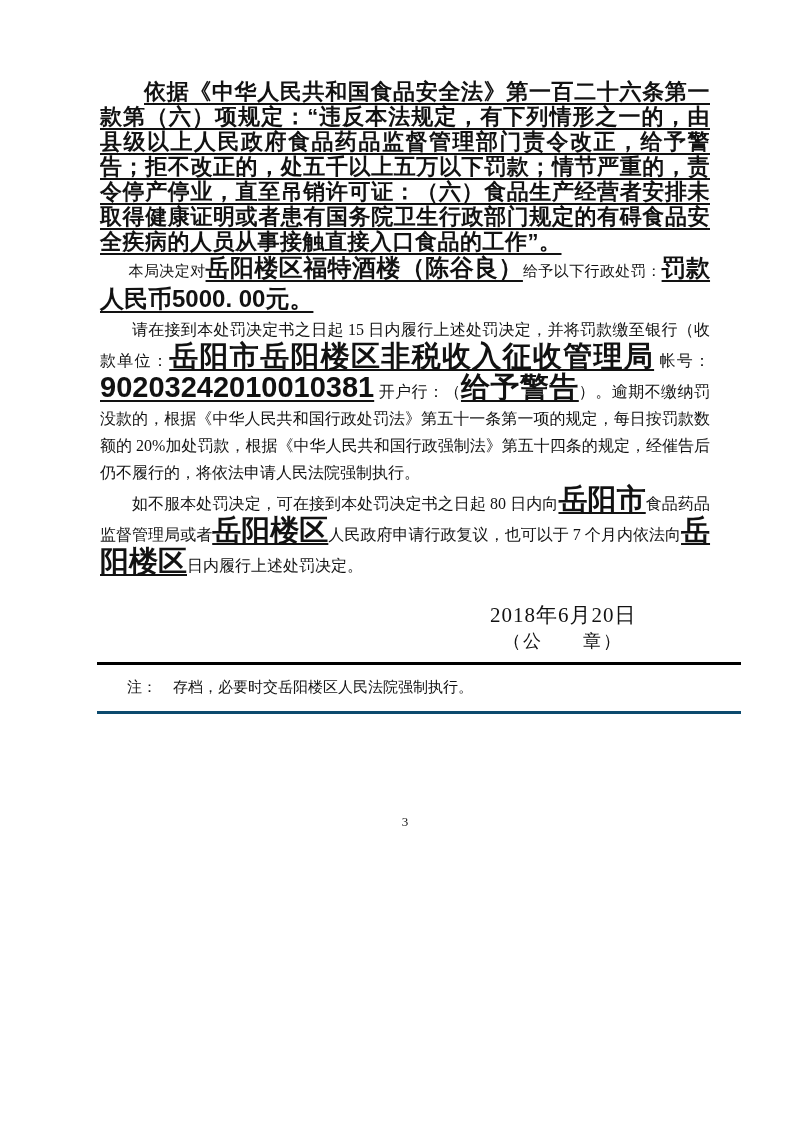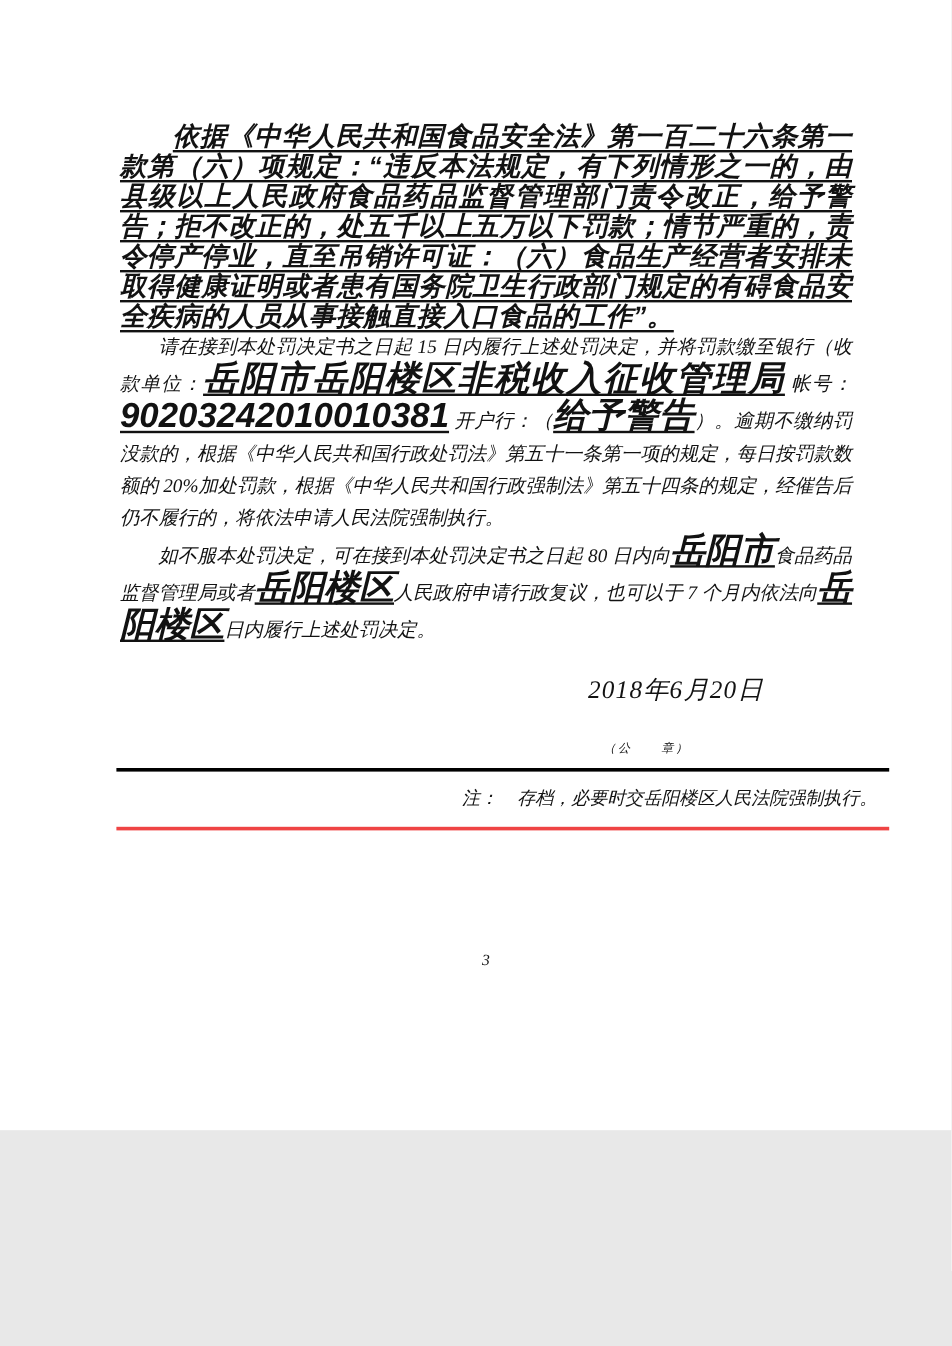--- a/index.html
+++ b/index.html
@@ -1,70 +1,69 @@
 <!DOCTYPE html>
 <html><head>
 <meta charset="utf-8">
 <style>
   * { box-sizing: border-box; }
   html, body { margin: 0; padding: 0; background: #e8e8e8; }
   .page {
     position: relative;
     width: 793px;
-    height: 942px;
+    height: 1122px;
     margin: 0 auto;
     background: #ffffff;
     color: #121212;
     font-family: "Liberation Serif", serif;
-    padding: 101px 83px 0 100px;
+    padding: 79px 83px 0 100px;
     overflow: hidden;
-    font-style: italic;
   }
   p.para { margin: 0; text-align: justify; }
 
   
   .big-para { font-size: 22px; line-height: 25px; text-indent: 2em; letter-spacing: 0.5px; }
   .hei { font-family: "Liberation Sans", sans-serif; font-weight: 700; }
   .kai { font-family: "DejaVu Serif", serif; font-weight: 400; }
   .u   { text-decoration: underline; text-underline-offset: 4px; text-decoration-thickness: 2px; }
 
   
   .decision-para { font-size: 15px; line-height: 28px; text-indent: 1.9em; margin-top: 3px; }
   .decision-para .big-inline { font-size: 24px; line-height: 28px; }
 
   
   .small-para { font-size: 16px; line-height: 27px; text-indent: 2em; margin-top: 7px; }
   .small-para .big-inline { font-size: 29px; line-height: 27px; }
   .small-para .u { text-decoration-thickness: 1.5px; text-underline-offset: 3px; }
 
   .date-line { margin-top: 22px; font-size: 21px; padding-left: 390px; letter-spacing: 1px; white-space: nowrap; }
-  .seal-line { margin-top: 28px; font-size: 10px; padding-left: 403px; letter-spacing: 2px; white-space: nowrap; }
+  .seal-line { margin-top: 0; font-size: 18px; padding-left: 403px; letter-spacing: 2px; white-space: nowrap; }
 
   .note-box {
     margin-top: 9px;
     margin-left: -3px;
     width: 644px;
     border-top: 3px solid #000;
-    border-bottom: 3px solid #ef4444;
+    border-bottom: 3px solid #0c4a6e;
     padding: 13px 10px 14px 30px;
     font-size: 15px;
-    text-align: right;
   }
   .note-label { margin-right: 16px; }
 
   .page-number { margin-top: 100px; width: 610px; text-align: center; font-size: 13px; }
 </style>
 </head>
 <body>
 
 <div class="page">
 
   <p class="para big-para"><span class="hei u">依据《中华人民共和国食品安全法》第一百二十六条第一款第（六）项规定：“违反本法规定，有下列情形之一的，由县级以上人民政府食品药品监督管理部门责令改正，给予警告；拒不改正的，处五千以上五万以下罚款；情节严重的，责令停产停业，直至吊销许可证：（六）食品生产经营者安排未取得健康证明或者患有国务院卫生行政部门规定的有碍食品安全疾病的人员从事接触直接入口食品的工作”。</span></p>
 
 
+  <p class="para decision-para"><span>本局决定对</span><span class="hei u big-inline">岳阳楼区福特酒楼（陈谷良）</span><span>给予以下行政处罚：</span><span class="hei u big-inline">罚款人民币5000. 00元。</span></p>
 
   <p class="para small-para"><span>请在接到本处罚决定书之日起 15 日内履行上述处罚决定，并将罚款缴至银行（收款单位：</span><span class="hei u big-inline">岳阳市岳阳楼区非税收入征收管理局</span><span> 帐号：</span><span class="hei u big-inline">90203242010010381</span><span> 开户行：（</span><span class="hei u big-inline">给予警告</span><span>）。逾期不缴纳罚没款的，根据《中华人民共和国行政处罚法》第五十一条第一项的规定，每日按罚款数额的 20%加处罚款，根据《中华人民共和国行政强制法》第五十四条的规定，经催告后仍不履行的，将依法申请人民法院强制执行。</span></p>
 
   <p class="para small-para"><span>如不服本处罚决定，可在接到本处罚决定书之日起 80 日内向</span><span class="hei u big-inline">岳阳市</span><span>食品药品监督管理局或者</span><span class="hei u big-inline">岳阳楼区</span><span>人民政府申请行政复议，也可以于 7 个月内依法向</span><span class="hei u big-inline">岳阳楼区</span><span>日内履行上述处罚决定。</span></p>
 
   <div class="date-line"><span>2018年6月20日</span></div>
 
   <div class="seal-line"><span>（公　　章）</span></div>
 
   <div class="note-box"><span class="note-label">注：</span><span>存档，必要时交岳阳楼区人民法院强制执行。</span></div>

